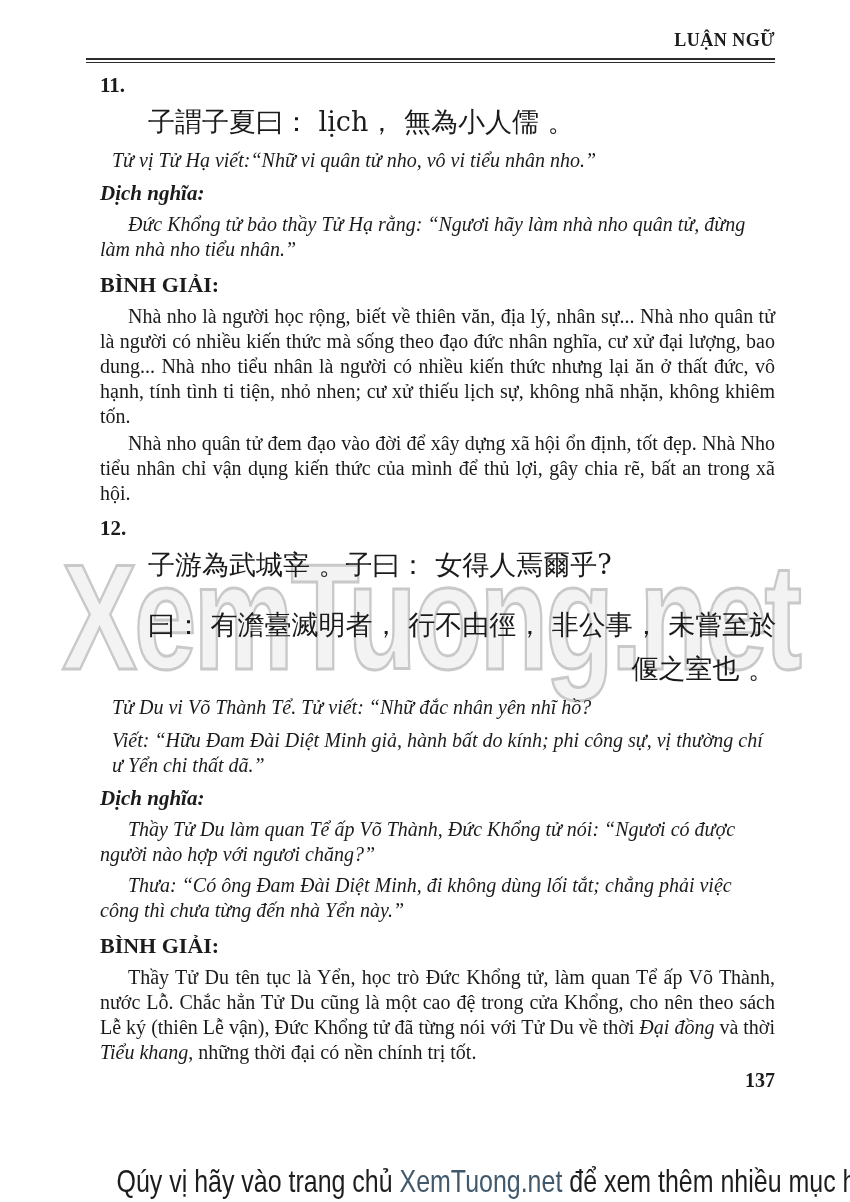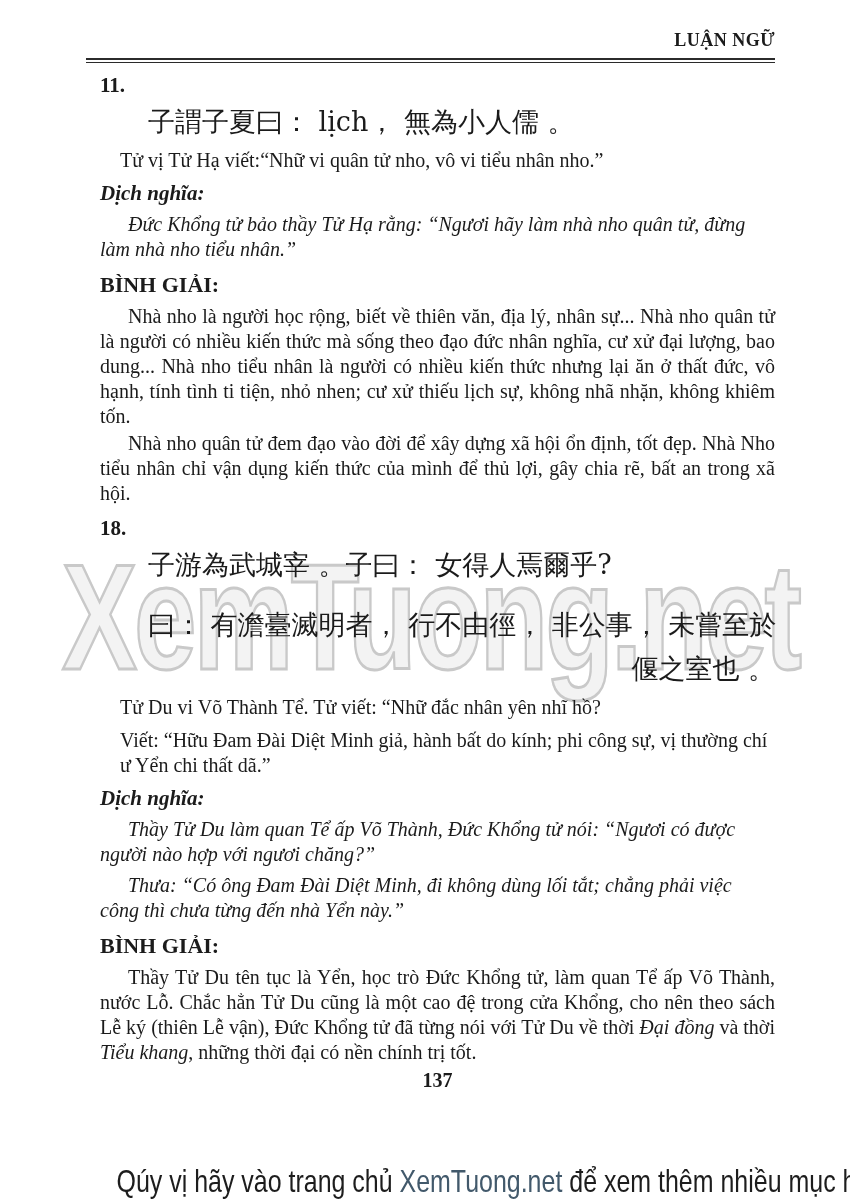--- a/index.html
+++ b/index.html
@@ -54,22 +54,23 @@
   .section-number { margin-top: 10px; font-size: 21px; font-weight: bold; }
   .hanzi {
     margin-left: 48px;
     margin-top: 2px;
     font-size: 27px;
     line-height: 44px;
     font-family: "DejaVu Serif", "Liberation Serif", serif;
     white-space: nowrap;
   }
   .phonetic {
-    margin-left: 20px;
+    margin-left: 12px;
     margin-top: 4px;
+    font-style: italic;
     font-size: 20px;
     line-height: 25px;
   }
   .phonetic + .phonetic { margin-top: 8px; }
   .label-dich {
     margin-top: 8px;
     font-size: 21px;
     font-weight: bold;
     font-style: italic;
   }
@@ -85,21 +86,21 @@
     margin-top: 6px;
     text-indent: 28px;
     text-align: justify;
     font-size: 20px;
     line-height: 25px;
   }
   .body-para + .body-para { margin-top: 2px; }
   .em { font-style: italic; margin-top: 16px; }
   .page-number {
     margin-top: 4px;
-    text-align: center;
+    text-align: right;
     font-size: 20px;
     font-weight: bold;
   }
   .footer {
     position: absolute;
     left: 0;
     bottom: 2px;
     width: 850px;
     z-index: 2;
     text-align: center;
@@ -132,21 +133,21 @@
       <div class="hanzi">子謂子夏曰： lịch， 無為小人儒 。</div>
       <div class="phonetic">Tử vị Tử Hạ viết:“Nhữ vi quân tử nho, vô vi tiểu nhân nho.”</div>
       <div class="label-dich">Dịch nghĩa:</div>
       <div class="translation">Đức Khổng tử bảo thầy Tử Hạ rằng: “Ngươi hãy làm nhà nho quân tử, đừng làm nhà nho tiểu nhân.”</div>
       <div class="label-binh">BÌNH GIẢI:</div>
       <div class="body-para">Nhà nho là người học rộng, biết về thiên văn, địa lý, nhân sự... Nhà nho quân tử là người có nhiều kiến thức mà sống theo đạo đức nhân nghĩa, cư xử đại lượng, bao dung... Nhà nho tiểu nhân là người có nhiều kiến thức nhưng lại ăn ở thất đức, vô hạnh, tính tình ti tiện, nhỏ nhen; cư xử thiếu lịch sự, không nhã nhặn, không khiêm tốn.</div>
       <div class="body-para">Nhà nho quân tử đem đạo vào đời để xây dựng xã hội ổn định, tốt đẹp. Nhà Nho tiểu nhân chỉ vận dụng kiến thức của mình để thủ lợi, gây chia rẽ, bất an trong xã hội.</div>
     </div>
 
     <div>
-      <div class="section-number">18.</div>
+      <div class="section-number">12.</div>
       <div class="hanzi">子游為武城宰 。子曰： 女得人焉爾乎?</div>
       <div class="hanzi" style="margin-top:16px;">曰： 有澹臺滅明者， 行不由徑， 非公事， 未嘗至於</div>
       <div class="hanzi" style="margin-top:0;text-align:right;">偃之室也 。</div>
       <div class="phonetic">Tử Du vi Võ Thành Tể. Tử viết: “Nhữ đắc nhân yên nhĩ hồ?</div>
       <div class="phonetic">Viết: “Hữu Đam Đài Diệt Minh giả, hành bất do kính; phi công sự, vị thường chí ư Yển chi thất dã.”</div>
       <div class="label-dich">Dịch nghĩa:</div>
       <div class="translation">Thầy Tử Du làm quan Tể ấp Võ Thành, Đức Khổng tử nói: “Ngươi có được người nào hợp với ngươi chăng?”</div>
       <div class="translation">Thưa: “Có ông Đam Đài Diệt Minh, đi không dùng lối tắt; chẳng phải việc công thì chưa từng đến nhà Yển này.”</div>
       <div class="label-binh">BÌNH GIẢI:</div>
       <div class="body-para"><span>Thầy Tử Du tên tục là Yển, học trò Đức Khổng tử, làm quan Tể ấp Võ Thành, nước Lỗ. Chắc hẳn Tử Du cũng là một cao đệ trong cửa Khổng, cho nên theo sách Lễ ký (thiên Lễ vận), Đức Khổng tử đã từng nói với Tử Du về thời </span><span class="em">Đại đồng</span><span> và thời </span><span class="em">Tiểu khang</span><span>, những thời đại có nền chính trị tốt.</span></div>

